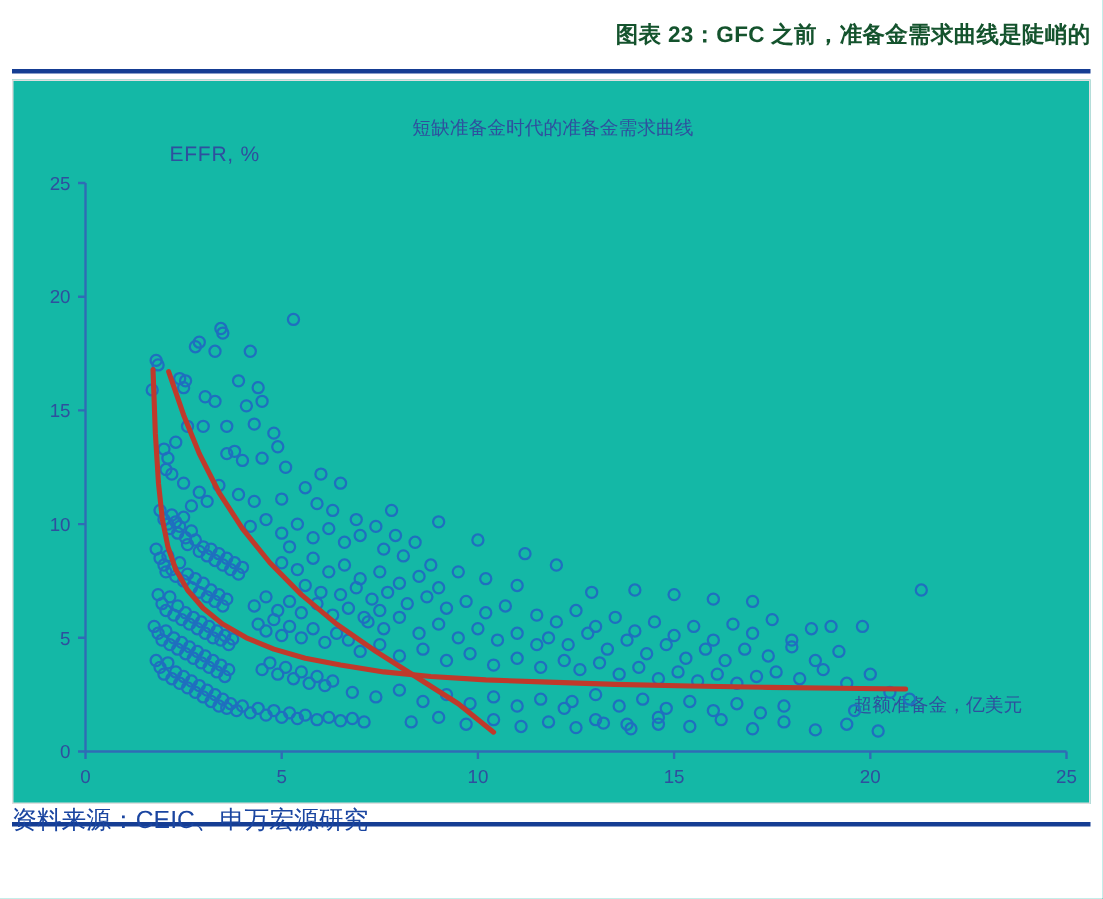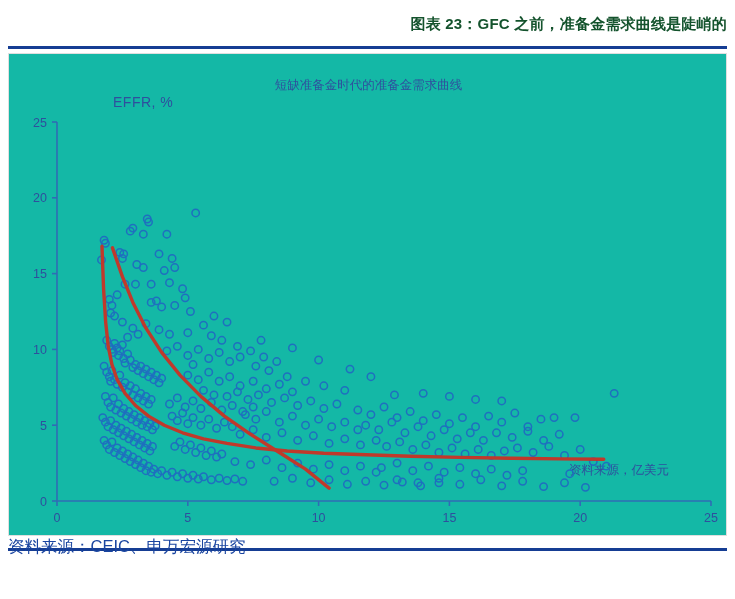--- a/index.html
+++ b/index.html
@@ -110,21 +110,21 @@
 <body>
 
 <div id="figure-header">
   <div id="figure-title">图表 23：GFC 之前，准备金需求曲线是陡峭的</div>
   <div id="title-rule"></div>
 </div>
 
 <div id="chart-frame">
   <div id="chart-subtitle">短缺准备金时代的准备金需求曲线</div>
   <div id="y-axis-title">EFFR,  %</div>
-  <div id="x-axis-title">资料来源，亿美元</div>
+  <div id="x-axis-title">超额准备金，亿美元</div>
   <svg id="plot-svg" width="719" height="483">
       <line x1="48" y1="68" x2="48" y2="447" stroke="#2f6cb5" stroke-width="1.6"></line>
       <line x1="48" y1="447" x2="702" y2="447" stroke="#2f6cb5" stroke-width="1.6"></line>
       <line x1="43" y1="447" x2="48" y2="447" stroke="#2f6cb5" stroke-width="1.6"></line>
       <text x="38" y="451.5" fill="#2f4f9e" font-size="12.5" text-anchor="end" font-family="&quot;Liberation Sans&quot;, sans-serif">0</text>
       <line x1="43" y1="371.2" x2="48" y2="371.2" stroke="#2f6cb5" stroke-width="1.6"></line>
       <text x="38" y="375.7" fill="#2f4f9e" font-size="12.5" text-anchor="end" font-family="&quot;Liberation Sans&quot;, sans-serif">5</text>
       <line x1="43" y1="295.4" x2="48" y2="295.4" stroke="#2f6cb5" stroke-width="1.6"></line>
       <text x="38" y="299.9" fill="#2f4f9e" font-size="12.5" text-anchor="end" font-family="&quot;Liberation Sans&quot;, sans-serif">10</text>
       <line x1="43" y1="219.6" x2="48" y2="219.6" stroke="#2f6cb5" stroke-width="1.6"></line>

